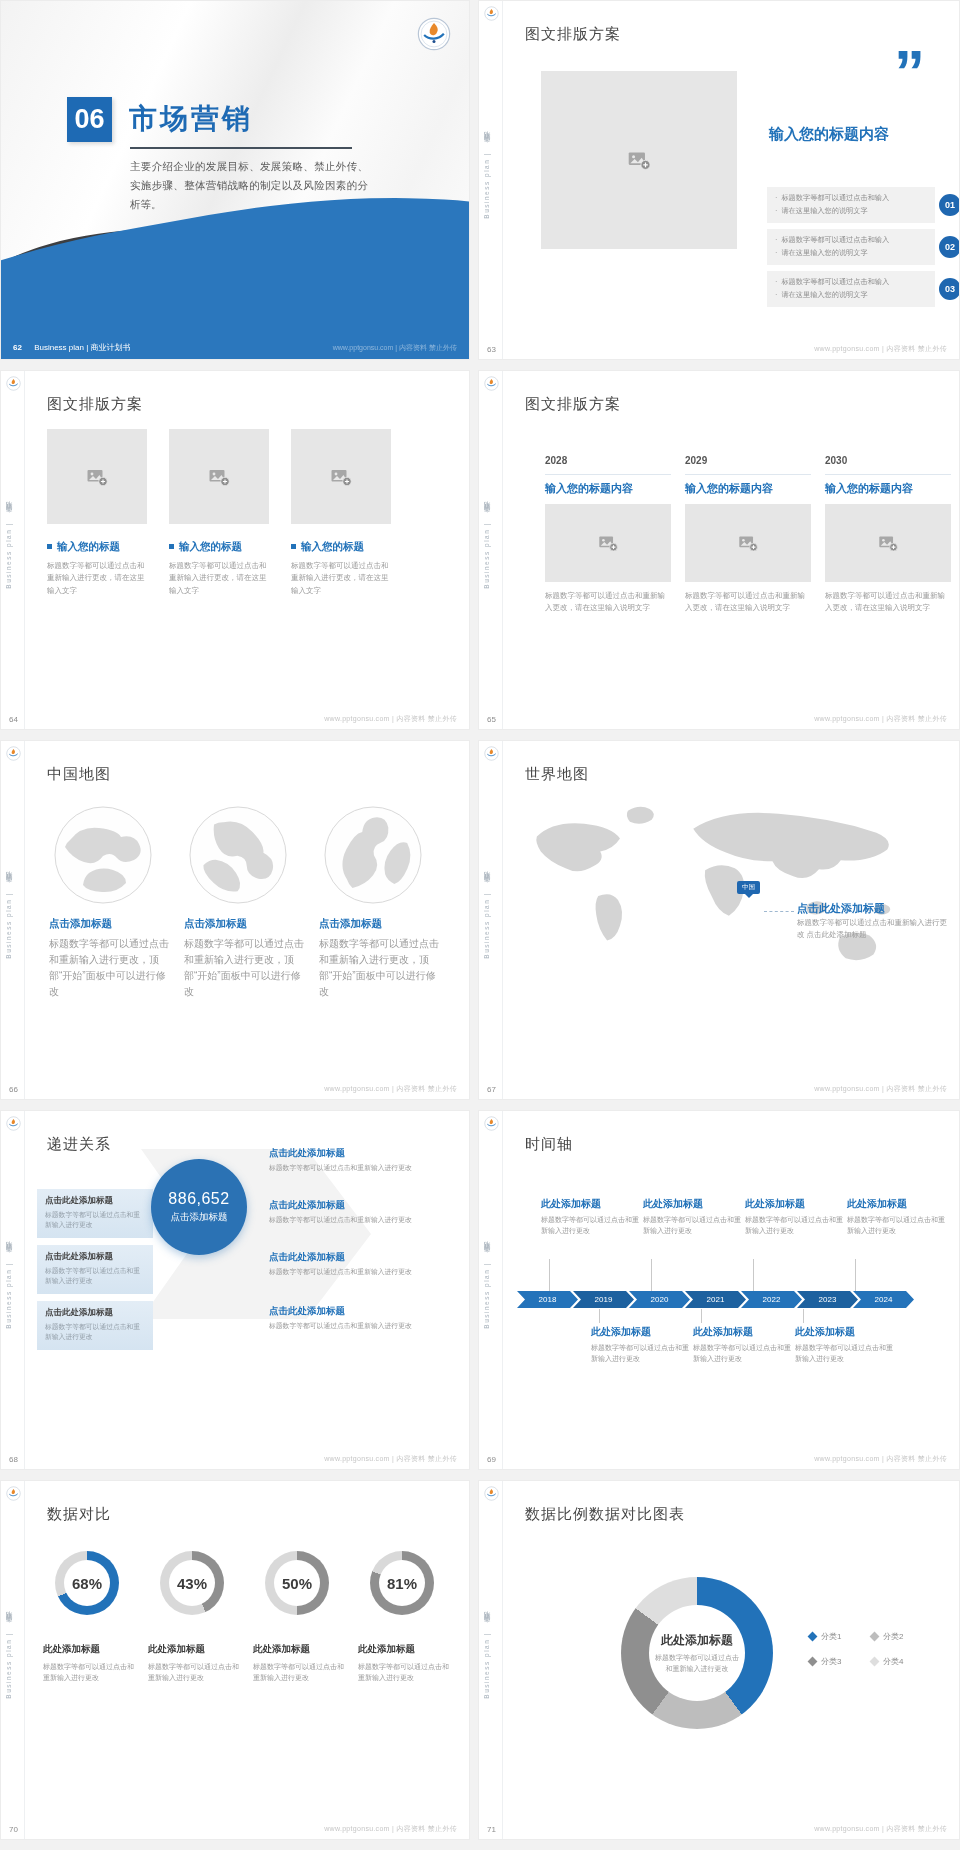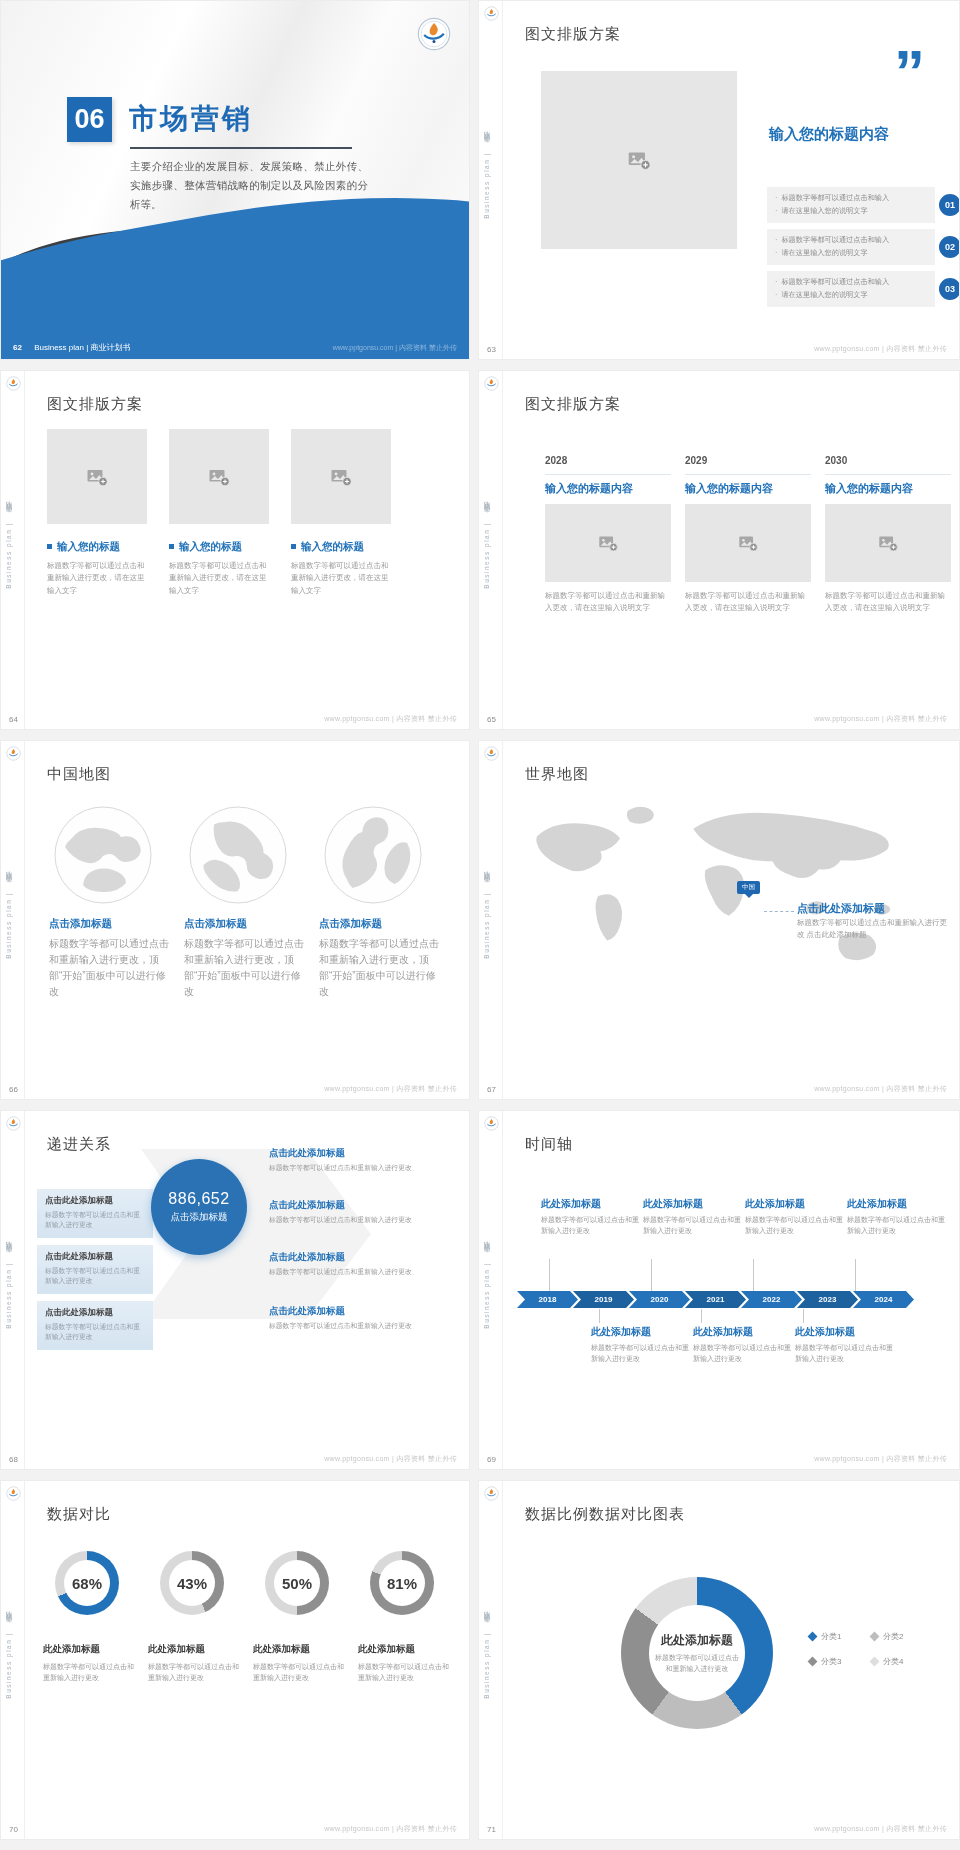--- a/index.html
+++ b/index.html
@@ -90,21 +90,21 @@
   .s68-item { position:absolute; left:268px; width:192px; }
   .s68-item .h { font-size:9.5px; color:#2272b9; font-weight:bold; }
   .s68-item .c { margin-top:3px; font-size:6.8px; color:#9b9b9b; line-height:1.5; }
 
   
   .s69-top { position:absolute; width:104px; top:86px; }
   .s69-top .h, .s69-bot .h { font-size:10px; color:#2272b9; font-weight:bold; }
   .s69-top .c, .s69-bot .c { margin-top:4px; font-size:7px; color:#9b9b9b; line-height:1.55; }
   .tickline { position:absolute; width:1px; background:#c9c9c9; z-index:1; }
   .years { position:absolute; left:38px; top:180px; display:flex; }
-  .yrchip { width:61px; height:17px; margin-right:-5px; background:#2473ba; color:#fff; font-size:8px; font-weight:bold; display:flex; align-items:center; justify-content:center; clip-path:polygon(0 0,calc(100% - 8px) 0,100% 50%,calc(100% - 8px) 100%,0 100%,8px 50%); }
+  .yrchip { width:61px; height:17px; margin-right:-5px; background:#2473ba; color:#fff; font-size:8px; font-weight:normal; display:flex; align-items:center; justify-content:center; clip-path:polygon(0 0,calc(100% - 8px) 0,100% 50%,calc(100% - 8px) 100%,0 100%,8px 50%); }
   .yrchip:nth-child(even){ background:#1d619f; }
   .s69-bot { position:absolute; width:104px; top:214px; }
 
   
   .gauge { position:absolute; top:70px; width:64px; height:64px; border-radius:50%; }
   .gauge::after { content:""; position:absolute; inset:9px; background:#fff; border-radius:50%; }
   .gauge .pct { position:absolute; inset:0; display:flex; align-items:center; justify-content:center; font-size:15px; font-weight:bold; color:#3c3c3c; z-index:2; }
   .s70-col { position:absolute; top:162px; width:94px; }
   .s70-h { font-size:9.5px; font-weight:bold; color:#3c3c3c; }
   .s70-cap { margin-top:5px; font-size:7px; color:#9b9b9b; line-height:1.6; }

